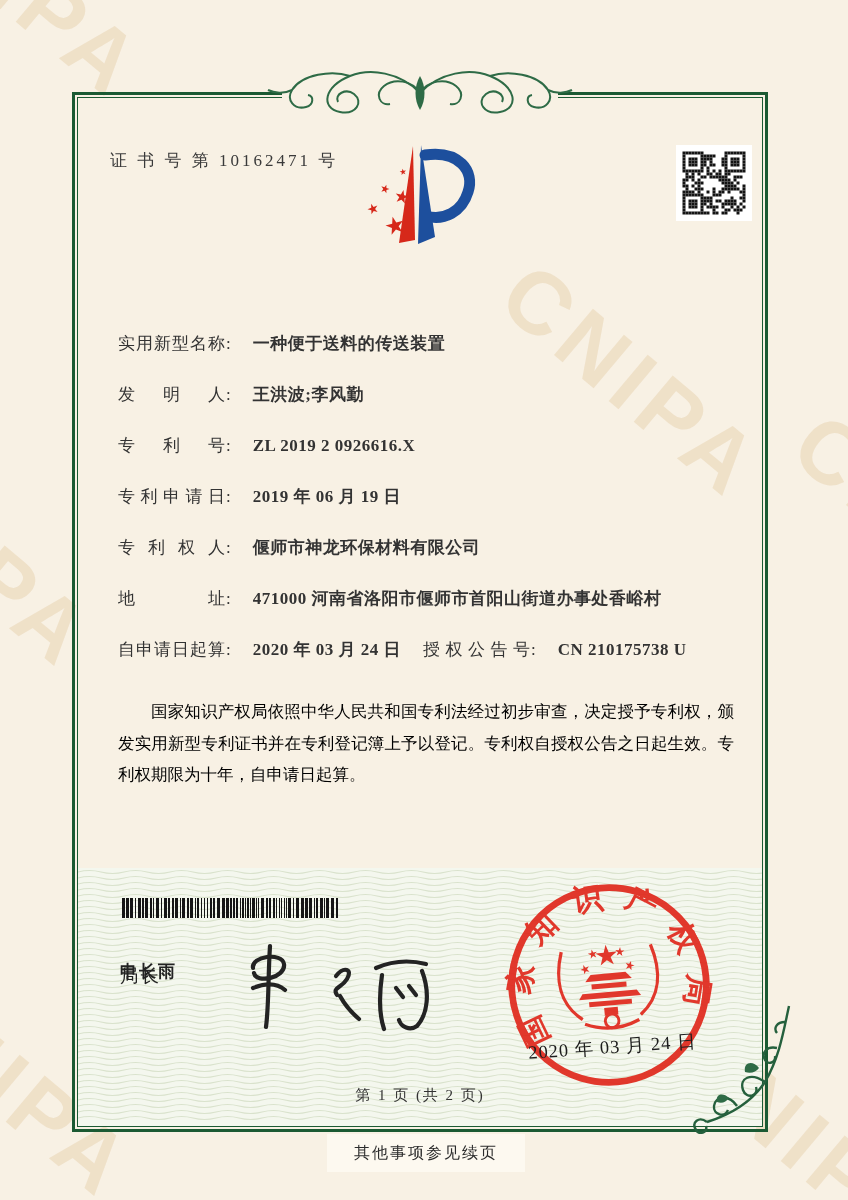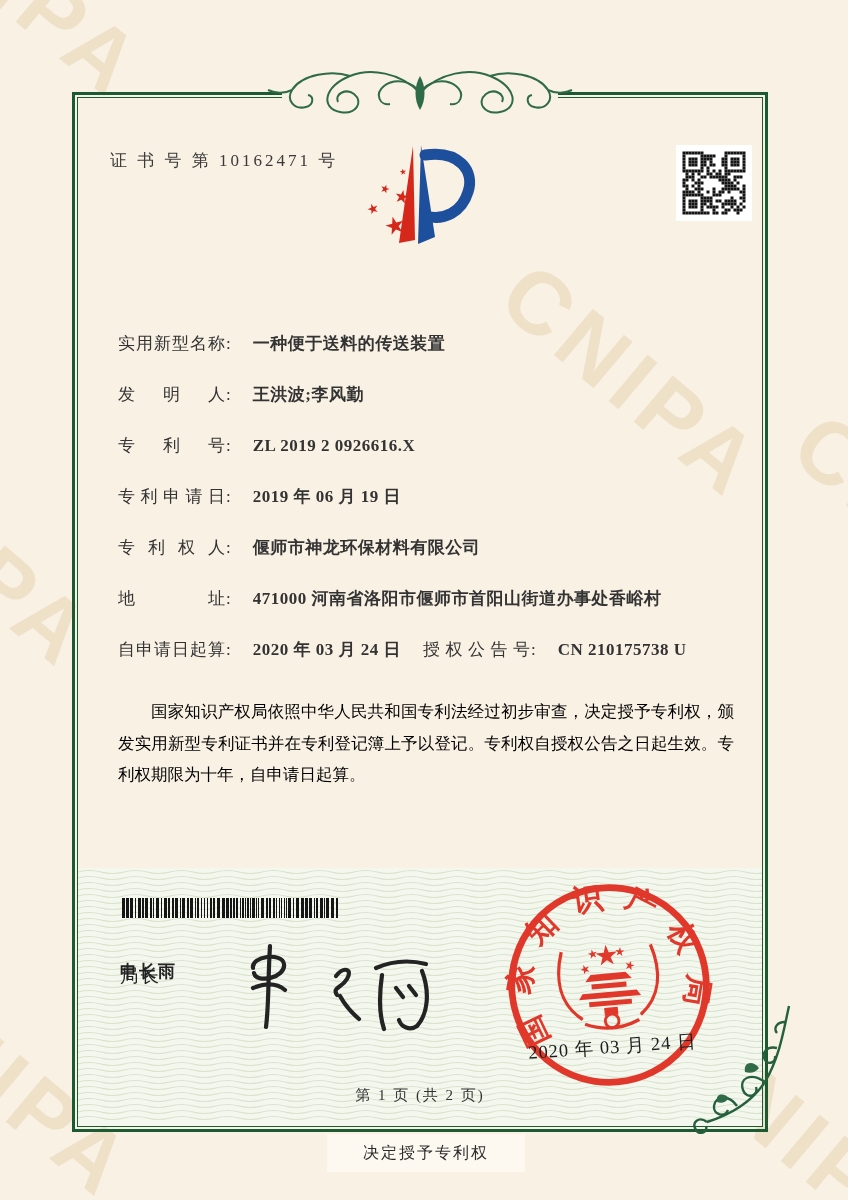--- a/index.html
+++ b/index.html
@@ -562,15 +562,15 @@
       <circle cx="110" cy="147" r="7" fill="none" stroke="#e02418" stroke-width="3"></circle>
       <path d="M64,72 C55,100 58,126 80,143" fill="none" stroke="#e02418" stroke-width="3.4"></path>
       <path d="M156,72 C165,100 162,126 140,143" fill="none" stroke="#e02418" stroke-width="3.4"></path>
       <path d="M82,148 C100,156 120,156 138,148" fill="none" stroke="#e02418" stroke-width="3.4"></path>
     </g>
   </svg>
 
   <div class="seal-date">2020 年 03 月 24 日</div>
 
   <div class="page-info">第 1 页 (共 2 页)</div>
-  <div class="note-box">决定授予专利权</div>
+  <div class="note-box">其他事项参见续页</div>
 
 </div>
 
 </body></html>

